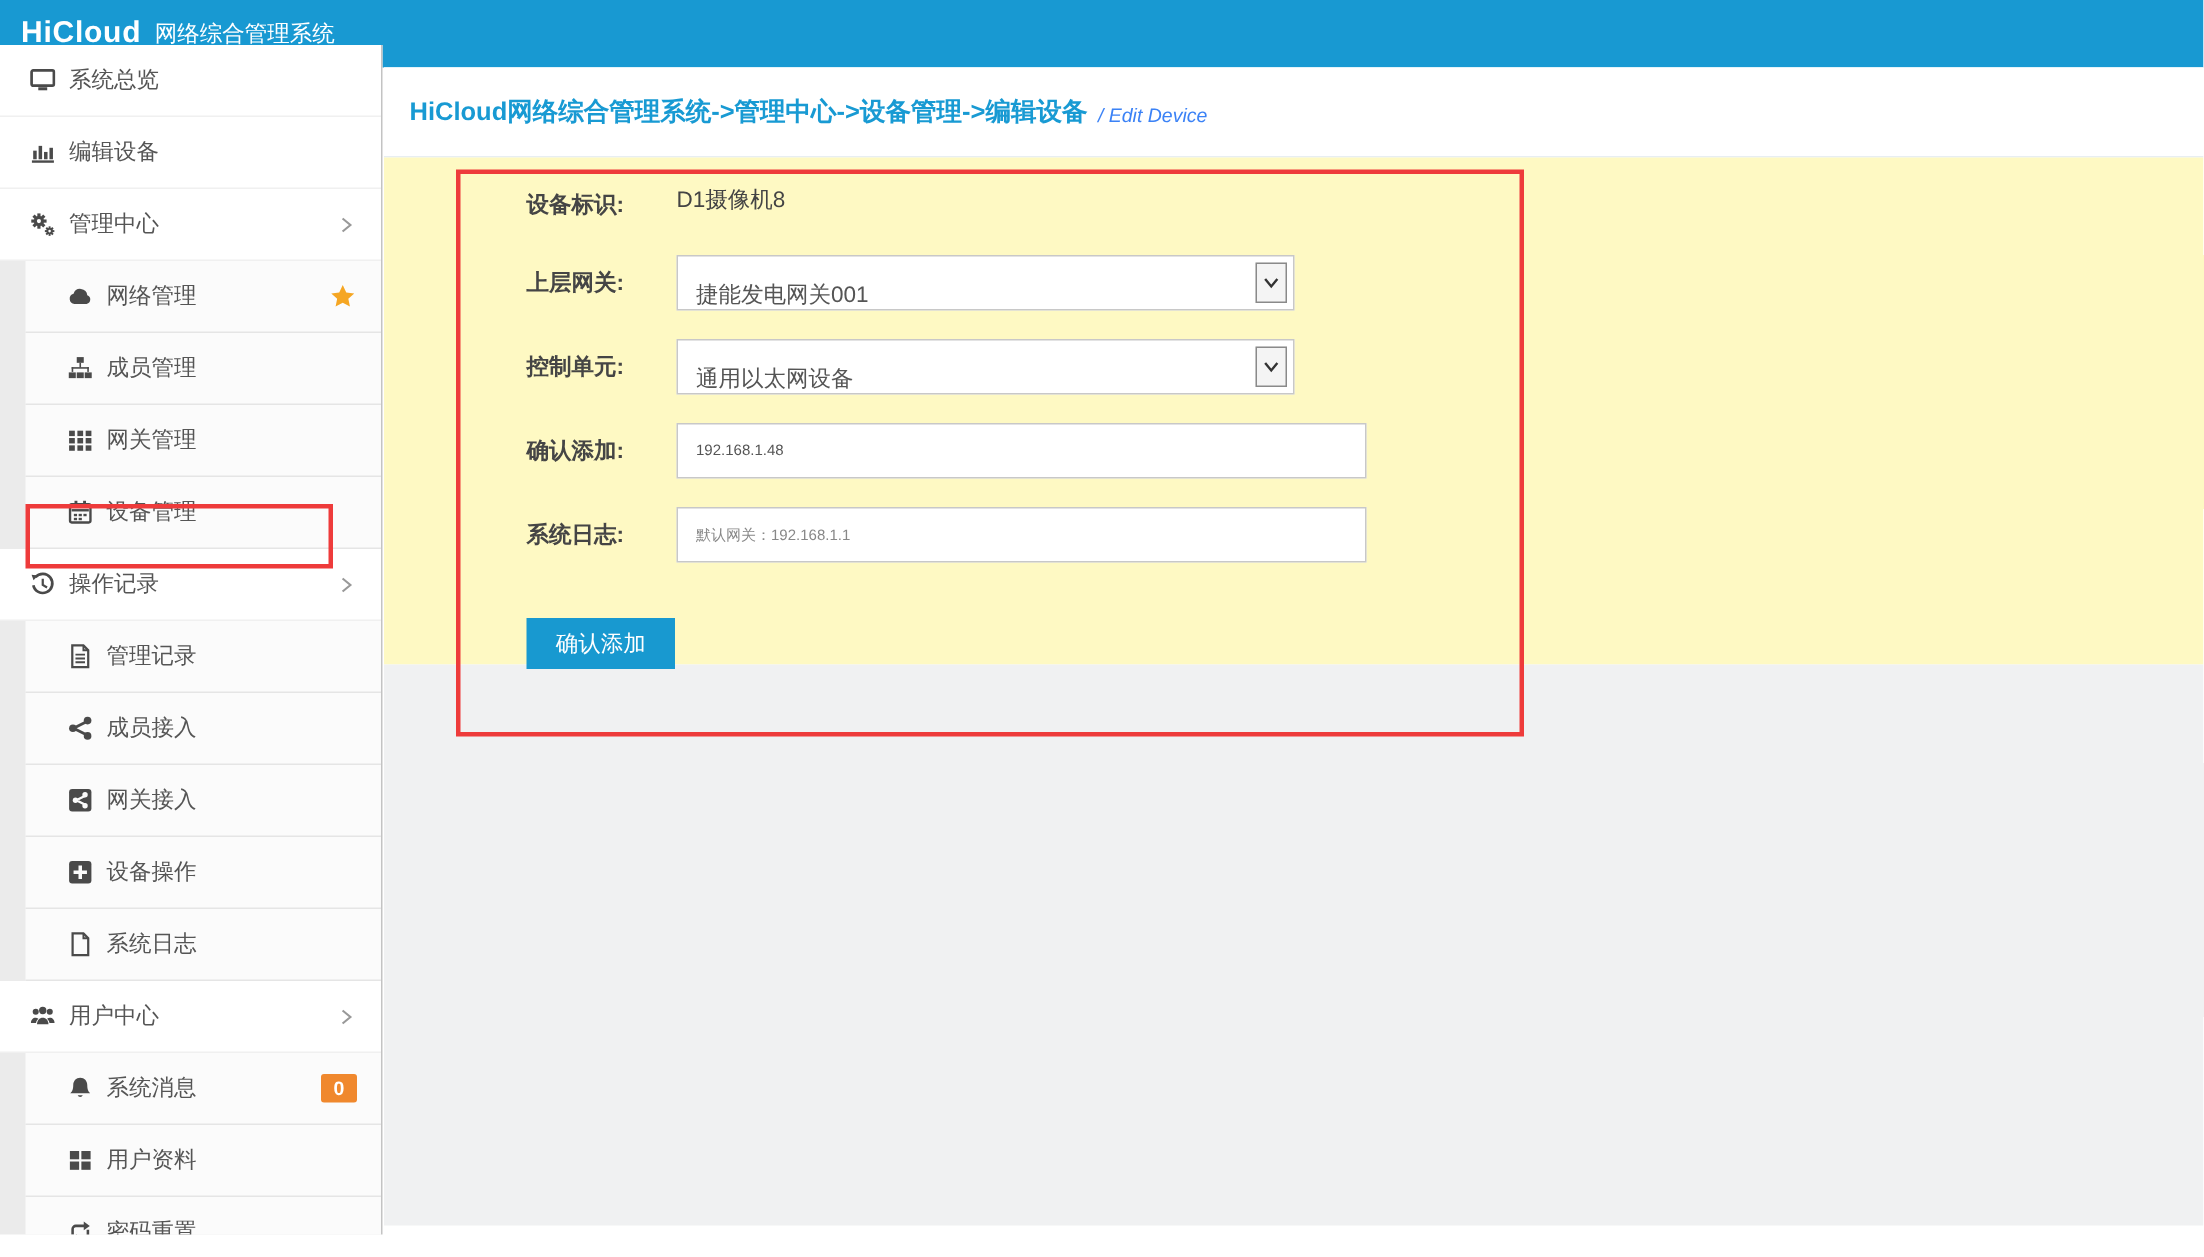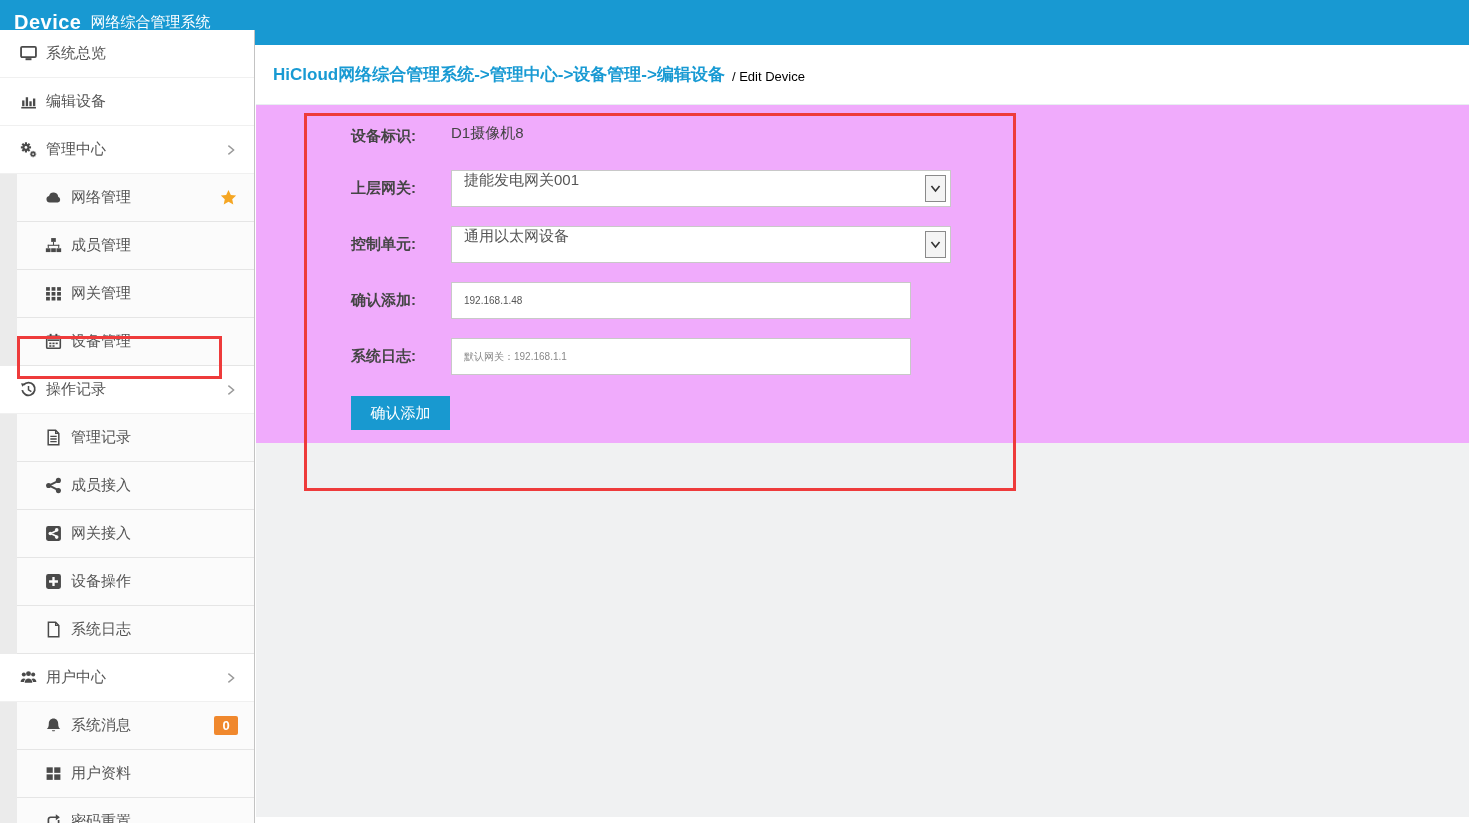--- a/index.html
+++ b/index.html
@@ -38,57 +38,57 @@
     text-align:center; line-height:19px; border-radius:2px;
   }
   .star { position:absolute; right:17px; top:15px; width:17px; height:17px; }
   
   .main { position:absolute; top:45px; left:256px; width:1213px; height:793px; background:#fff; }
   .breadcrumb {
     height:60px; display:flex; align-items:center; padding-left:17px;
     border-bottom:1px solid #e8eef1; background:#fff;
   }
   .breadcrumb .path { color:#189ad3; font-size:17px; font-weight:bold; }
-  .breadcrumb .suffix { color:#000000; font-size:13px; margin-left:7px; padding-top:3px; }
-  .panel { background:#f0abfc; height:338px; padding:22px 16px 0 95px; }
+  .breadcrumb .suffix { color:#3b82f6; font-size:13px; margin-left:7px; padding-top:3px;font-style:italic; }
+  .panel { background:#fef9c3; height:338px; padding:22px 16px 0 95px; }
   .frow { display:flex; align-items:center; margin-bottom:19px; }
   .frow.static { align-items:flex-start; margin-bottom:24px; }
   .flabel { width:100px; font-size:15px; font-weight:bold; color:#454545; flex:0 0 auto; }
   .fstatic { font-size:15px; color:#444; position:relative; top:-3px; }
   .selectbox {
-    width:500px; height:37px; border:1px solid #c8c8c8; background:#fff;
-    display:flex; align-items:flex-start; padding-left:12px; font-size:15px; color:#555;
+    width:412px; height:37px; border:1px solid #c8c8c8; background:#fff;
+    display:flex; align-items:flex-end; padding-left:12px; font-size:15px; color:#555;
     cursor:default; position:relative;
   }
   .selectbox .sel-btn {
     position:absolute; right:4px; top:4px; width:21px; height:27px;
     border:1px solid #8a8a8a; background:#f4f4f4; display:flex;
     align-items:center; justify-content:center;
   }
   .selectbox .sel-btn svg { width:13px; height:13px; }
   .tinput {
     width:460px; height:37px; border:1px solid #c8c8c8; background:#fff;
     font-size:10px; padding:0 12px; color:#555; font-family:inherit; outline:none;
   }
   .tinput.muted { color:#888; }
   .submit-btn {
-    margin-top:2px; width:99px; height:34px; background:#1899d0; color:#fff;
+    margin-top:18px; width:99px; height:34px; background:#1899d0; color:#fff;
     border:none; font-size:15px; font-family:inherit; cursor:pointer;
   }
   .graybottom { background:#f0f1f2; height:374px; }
   
   .anno { position:absolute; border:3px solid #ee3b3b; pointer-events:none; z-index:50; }
   .anno-sidebar { left:17px; top:336px; width:205px; height:43px; }
   .anno-form { left:304px; top:113px; width:712px; height:378px; }
 </style>
 </head>
 <body>
 
 <div class="topbar">
-  <span class="brand">Device</span>
+  <span class="brand">HiCloud</span>
   <span class="brand-sub">网络综合管理系统</span>
 </div>
 
 <div class="sidebar">
 
   <div class="nav-item">
     <span class="ico">
         <svg viewBox="0 0 16 16">
           <rect x="1" y="1.8" width="14" height="9.6" rx="1" fill="none" stroke="currentColor" stroke-width="1.7"></rect>
           <rect x="5.2" y="12.4" width="5.6" height="1.9" fill="currentColor"></rect>

